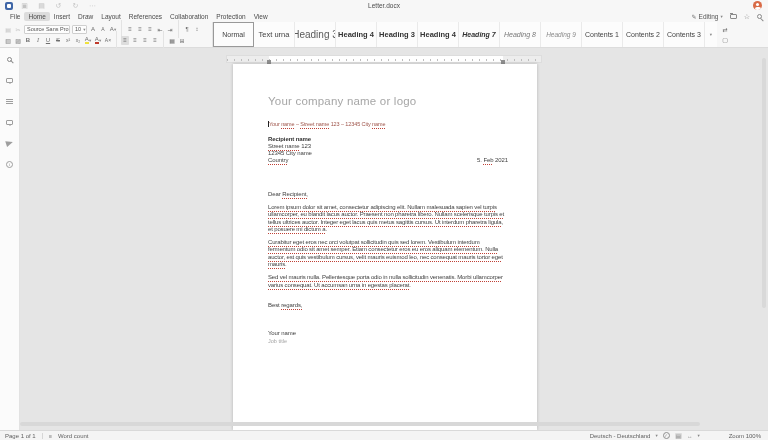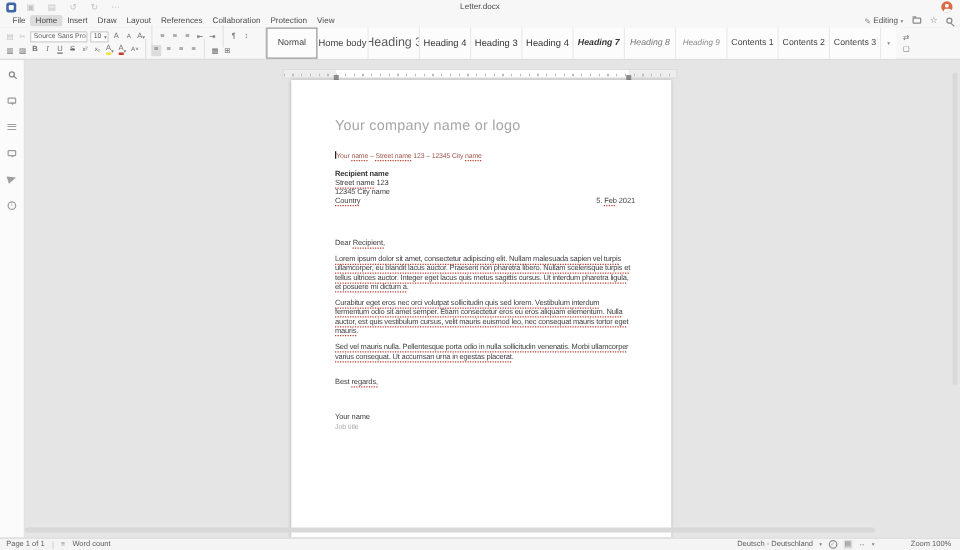--- a/index.html
+++ b/index.html
@@ -54,21 +54,21 @@
            color:#555; padding:0 2px; gap:2px; white-space:nowrap; overflow:hidden; }
   .combo.font { width:46px; } .combo.size { width:15px; }
   .vsep { width:1px; align-self:center; height:18px; background:#e3e3e3; margin:0 2px; }
 
   .gallery { display:flex; align-items:stretch; background:#fcfcfc; border-left:1px solid #e3e3e3; }
   .stile { width:41px; border-right:1px solid #eaeaea; display:flex; align-items:center;
            justify-content:center; color:#3f3f3f; font-size:7px; white-space:nowrap; overflow:hidden; }
   .stile.sel { border:1px solid #999; }
   .st-body { font-size:7.5px; }
   .st-h3 { font-size:10px; color:#5a5a5a;text-align:center; }
-  .st-h4,.st-h5,.st-h6 { font-weight:normal; font-size:7.5px; color:#333; }
+  .st-h4,.st-h5,.st-h6 { font-weight:bold; font-size:7.5px; color:#333; }
   .st-h7 { font-weight:bold; font-style:italic; font-size:7px; color:#333; }
   .st-h8 { font-style:italic; color:#777; font-size:7px; }
   .st-h9 { font-style:italic; color:#8a8a8a; font-size:6.5px; }
   .gmore { width:12px; display:flex; align-items:center; justify-content:center; }
   .gright { width:16px; display:flex; flex-direction:column; align-items:center;
             justify-content:space-around; padding:3px 0; }
   .collapse { position:absolute; right:3px; top:43px; font-size:5px; color:#9a9a9a; }
 
   
   .docarea { position:absolute; left:0; top:48px; width:768px; height:382px; background:#e5e5e5; overflow:hidden; }
@@ -218,21 +218,21 @@
         <span class="tic">≡</span>
         <span class="tic">≡</span>
         <span class="vsep"></span>
         <span class="tic">▦</span>
         <span class="tic">⊞</span>
       </div>
     </div>
 
     <div class="gallery">
       <span class="stile sel">Normal</span>
-      <span class="stile st-body">Home body</span>
+      <span class="stile st-body">Text urna</span>
       <span class="stile st-h3">Heading 3</span>
       <span class="stile st-h4">Heading 4</span>
       <span class="stile st-h5">Heading 3</span>
       <span class="stile st-h6">Heading 4</span>
       <span class="stile st-h7">Heading 7</span>
       <span class="stile st-h8">Heading 8</span>
       <span class="stile st-h9">Heading 9</span>
       <span class="stile">Contents 1</span>
       <span class="stile">Contents 2</span>
       <span class="stile">Contents 3</span>

